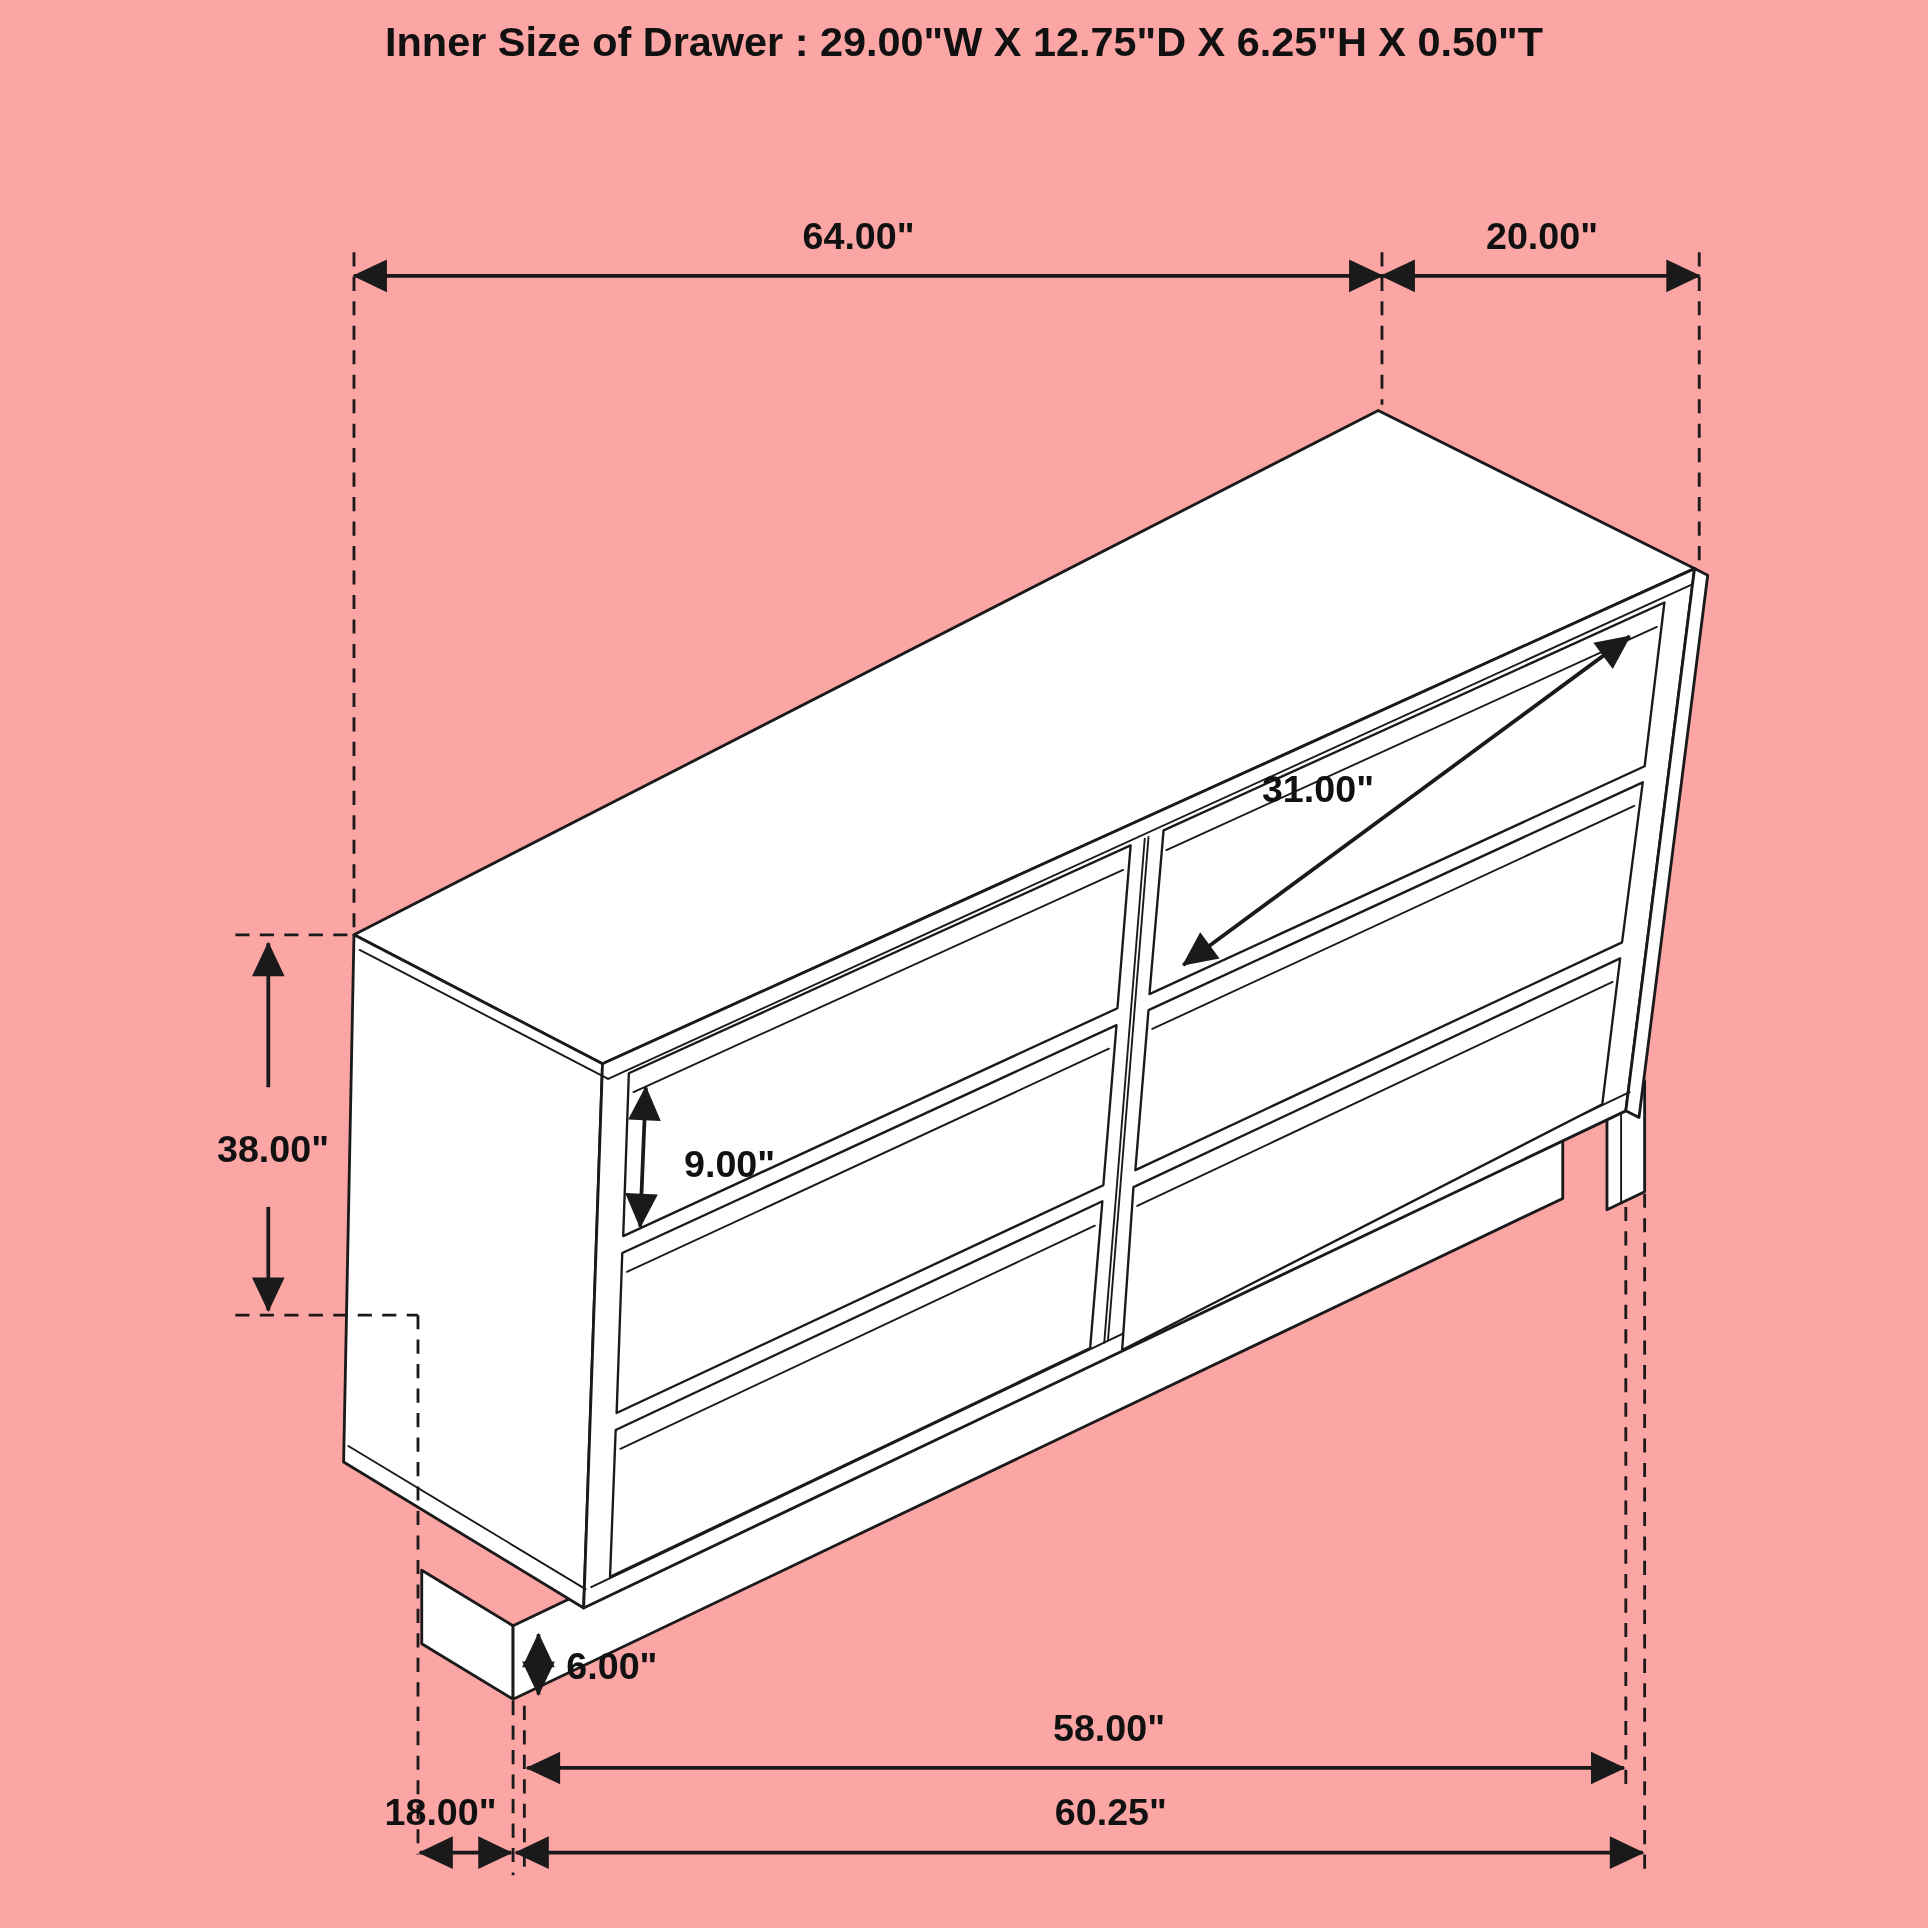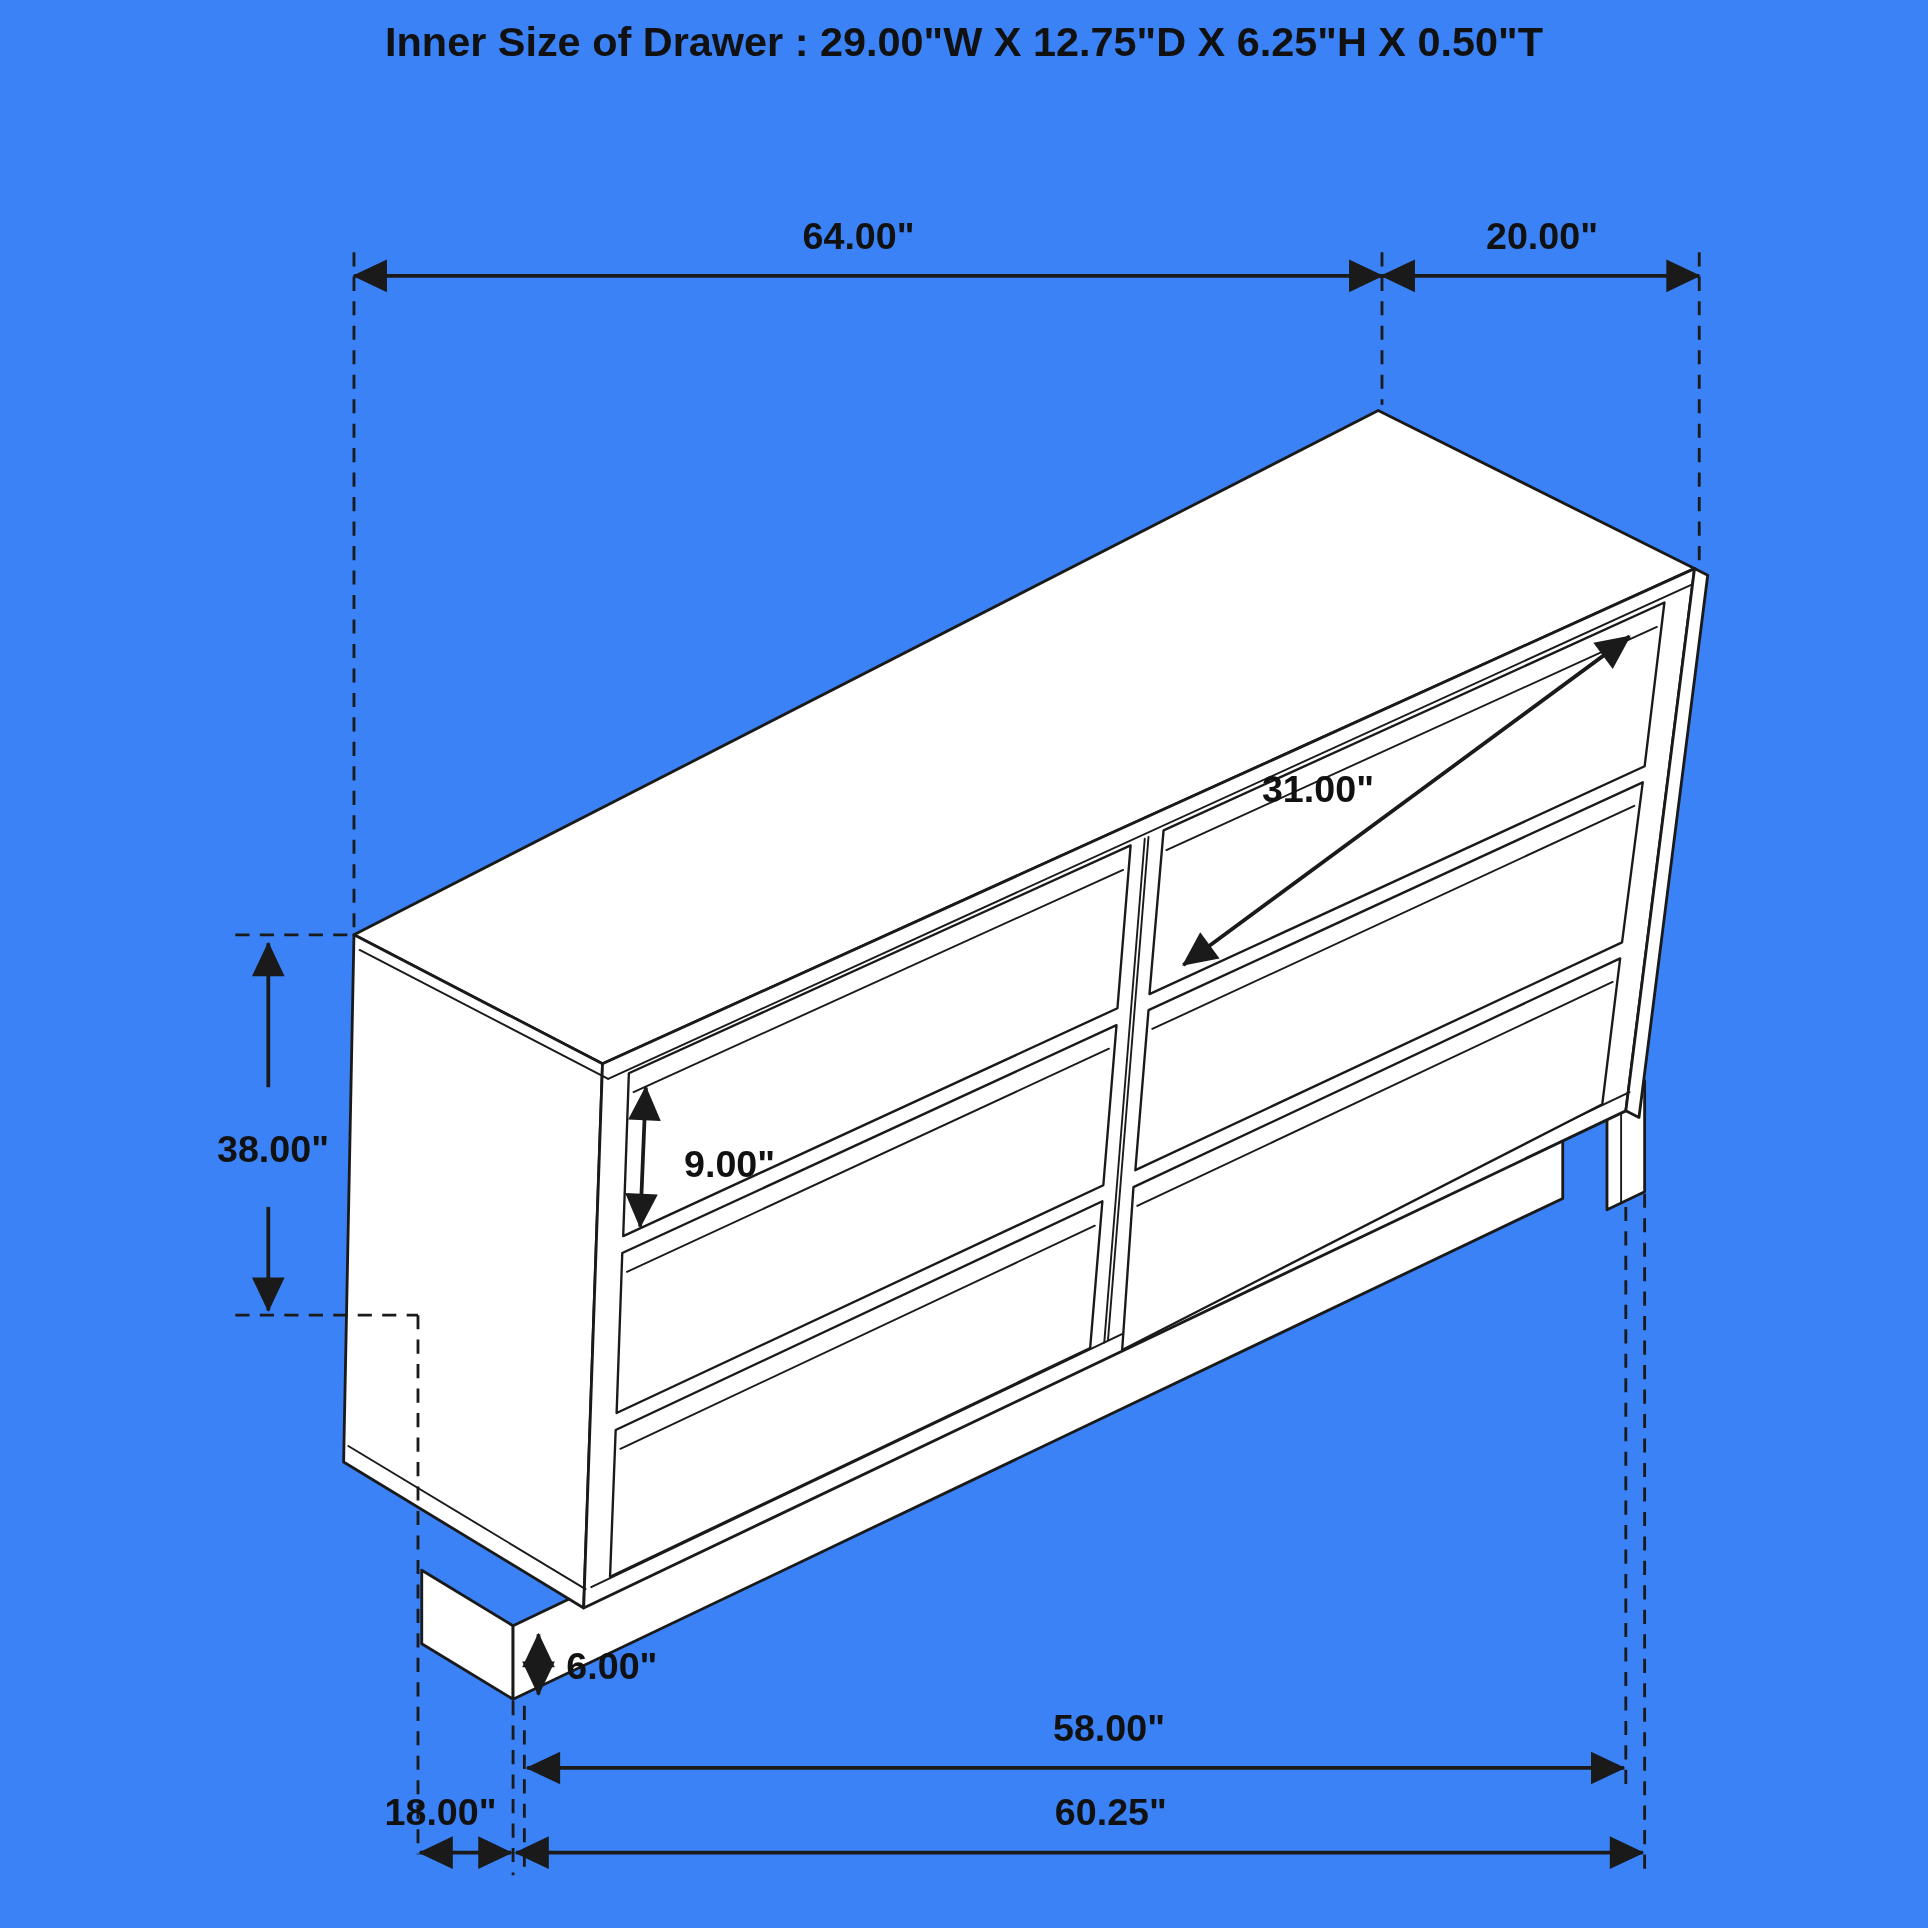--- a/index.html
+++ b/index.html
@@ -1,17 +1,17 @@
 <!DOCTYPE html>
 <html style="font-size:15px"><head>
 <meta charset="utf-8">
 <style>
   html,body{margin:0;padding:0;background:#ffffff;width:100%;height:100%;}
   body{font-family:"Liberation Sans",sans-serif;}
-  #stage{width:1928px;height:1928px;position:relative;background:#3b82f6;}
+  #stage{width:1928px;height:1928px;position:relative;background:#fca5a5;}
   svg{display:block;}
   .ln{stroke:#1a1a1a;fill:none;stroke-linecap:round;stroke-linejoin:round;}
   .face{fill:#ffffff;stroke:#1a1a1a;stroke-width:3;stroke-linejoin:round;}
   .drawer{fill:#ffffff;stroke:#1a1a1a;stroke-width:2.5;stroke-linejoin:round;}
   .thin{stroke-width:2;}
   .dim{stroke:#1a1a1a;stroke-width:4;fill:none;}
   .dash{stroke:#1a1a1a;stroke-width:3;fill:none;stroke-dasharray:15 11;}
   .dimtxt{fill:#111111;font-weight:bold;font-size:40px;text-anchor:middle;}
   .titletxt{fill:#111111;font-weight:bold;font-size:44px;text-anchor:middle;}
 </style>

